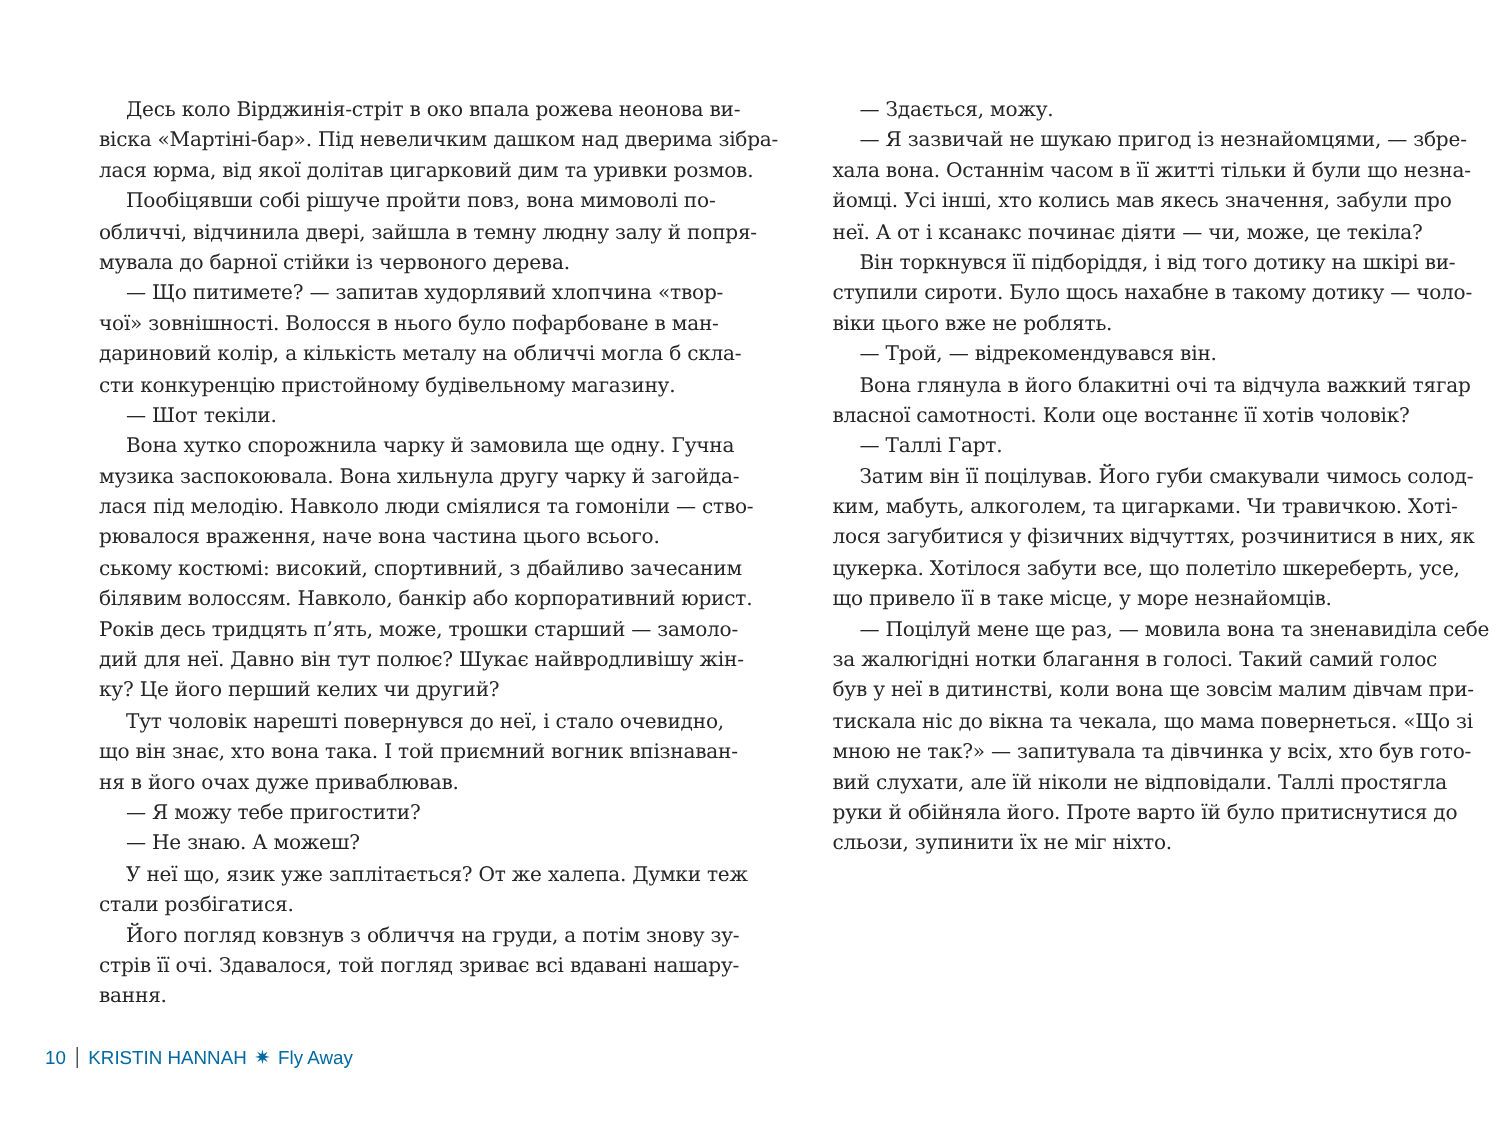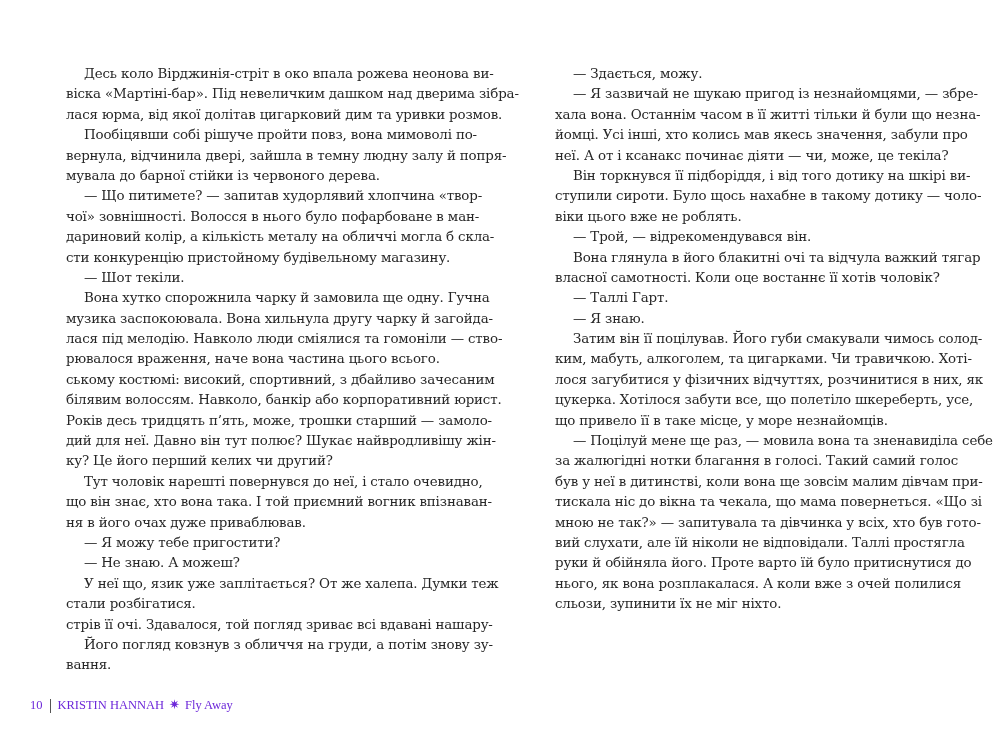--- a/index.html
+++ b/index.html
@@ -10,36 +10,36 @@
     font-family: "DejaVu Serif", "Liberation Serif", serif;
     font-size: 13.4px; line-height: 20.4px; color: #262626;
   }
   .col-left { left: 66px; }
   .col-right { left: 555px; }
   .line { display: block; white-space: nowrap; text-align: justify; text-align-last: justify; height: 20.4px; overflow: visible; letter-spacing: -0.15px; }
   .line.last { text-align-last: left; }
   .line.indent { padding-left: 18px; }
   .footer {
     position: absolute; left: 30px; top: 697px;
-    font-family: Liberation Serif, serif; font-size: 12.5px; color: #6d28d9;
+    font-family: Liberation Sans, sans-serif; font-size: 12.5px; color: #0369a1;
     display: flex; align-items: flex-end; white-space: nowrap;
   }
   .footer .sep { display: inline-block; width: 1px; height: 14px; background: #555; margin: 0 7px; }
   .footer .star { margin: 0 5px; font-size: 13px; }
 </style>
 </head>
 <body>
 
 <div class="page-spread">
   <div class="column col-left">
       <span class="line indent">Десь коло Вірджинія-стріт в око впала рожева неонова ви-</span>
       <span class="line">віска «Мартіні-бар». Під невеличким дашком над дверима зібра-</span>
       <span class="line last">лася юрма, від якої долітав цигарковий дим та уривки розмов.</span>
       <span class="line indent">Пообіцявши собі рішуче пройти повз, вона мимоволі по-</span>
-      <span class="line">вернула, відчинила двері, зайшла в темну людну залу й попря-</span>
+      <span class="line">обличчі, відчинила двері, зайшла в темну людну залу й попря-</span>
       <span class="line last">мувала до барної стійки із червоного дерева.</span>
       <span class="line indent">— Що питимете? — запитав худорлявий хлопчина «твор-</span>
       <span class="line">чої» зовнішності. Волосся в нього було пофарбоване в ман-</span>
       <span class="line">дариновий колір, а кількість металу на обличчі могла б скла-</span>
       <span class="line last">сти конкуренцію пристойному будівельному магазину.</span>
       <span class="line indent last">— Шот текіли.</span>
       <span class="line indent">Вона хутко спорожнила чарку й замовила ще одну. Гучна</span>
       <span class="line">музика заспокоювала. Вона хильнула другу чарку й загойда-</span>
       <span class="line">лася під мелодію. Навколо люди сміялися та гомоніли — ство-</span>
       <span class="line last">рювалося враження, наче вона частина цього всього.</span>
@@ -48,51 +48,49 @@
       <span class="line">Років десь тридцять п’ять, може, трошки старший — замоло-</span>
       <span class="line">дий для неї. Давно він тут полює? Шукає найвродливішу жін-</span>
       <span class="line last">ку? Це його перший келих чи другий?</span>
       <span class="line indent">Тут чоловік нарешті повернувся до неї, і стало очевидно,</span>
       <span class="line">що він знає, хто вона така. І той приємний вогник впізнаван-</span>
       <span class="line last">ня в його очах дуже приваблював.</span>
       <span class="line indent last">— Я можу тебе пригостити?</span>
       <span class="line indent last">— Не знаю. А можеш?</span>
       <span class="line indent">У неї що, язик уже заплітається? От же халепа. Думки теж</span>
       <span class="line last">стали розбігатися.</span>
+      <span class="line indent">Його погляд ковзнув з обличчя на груди, а потім знову зу-</span>
       <span class="line">стрів її очі. Здавалося, той погляд зриває всі вдавані нашару-</span>
-      <span class="line indent">Його погляд ковзнув з обличчя на груди, а потім знову зу-</span>
       <span class="line last">вання.</span>
     </div>
   <div class="column col-right">
       <span class="line indent last">— Здається, можу.</span>
       <span class="line indent">— Я зазвичай не шукаю пригод із незнайомцями, — збре-</span>
       <span class="line">хала вона. Останнім часом в її житті тільки й були що незна-</span>
       <span class="line">йомці. Усі інші, хто колись мав якесь значення, забули про</span>
       <span class="line last">неї. А от і ксанакс починає діяти — чи, може, це текіла?</span>
       <span class="line indent">Він торкнувся її підборіддя, і від того дотику на шкірі ви-</span>
       <span class="line">ступили сироти. Було щось нахабне в такому дотику — чоло-</span>
       <span class="line last">віки цього вже не роблять.</span>
       <span class="line indent last">— Трой, — відрекомендувався він.</span>
       <span class="line indent">Вона глянула в його блакитні очі та відчула важкий тягар</span>
       <span class="line last">власної самотності. Коли оце востаннє її хотів чоловік?</span>
       <span class="line indent last">— Таллі Гарт.</span>
-      <span class="line indent last">— Я знаю.</span>
       <span class="line indent">Затим він її поцілував. Його губи смакували чимось солод-</span>
       <span class="line">ким, мабуть, алкоголем, та цигарками. Чи травичкою. Хоті-</span>
       <span class="line">лося загубитися у фізичних відчуттях, розчинитися в них, як</span>
       <span class="line">цукерка. Хотілося забути все, що полетіло шкереберть, усе,</span>
       <span class="line last">що привело її в таке місце, у море незнайомців.</span>
       <span class="line indent">— Поцілуй мене ще раз, — мовила вона та зненавиділа себе</span>
       <span class="line">за жалюгідні нотки благання в голосі. Такий самий голос</span>
       <span class="line">був у неї в дитинстві, коли вона ще зовсім малим дівчам при-</span>
       <span class="line">тискала ніс до вікна та чекала, що мама повернеться. «Що зі</span>
       <span class="line">мною не так?» — запитувала та дівчинка у всіх, хто був гото-</span>
       <span class="line">вий слухати, але їй ніколи не відповідали. Таллі простягла</span>
       <span class="line">руки й обійняла його. Проте варто їй було притиснутися до</span>
-      <span class="line">нього, як вона розплакалася. А коли вже з очей полилися</span>
       <span class="line last">сльози, зупинити їх не міг ніхто.</span>
     </div>
 
   <div class="footer">
     <span>10</span>
     <span class="sep"></span>
     <span>KRISTIN HANNAH</span>
     <span class="star">✷</span>
     <span>Fly Away</span>
   </div>

